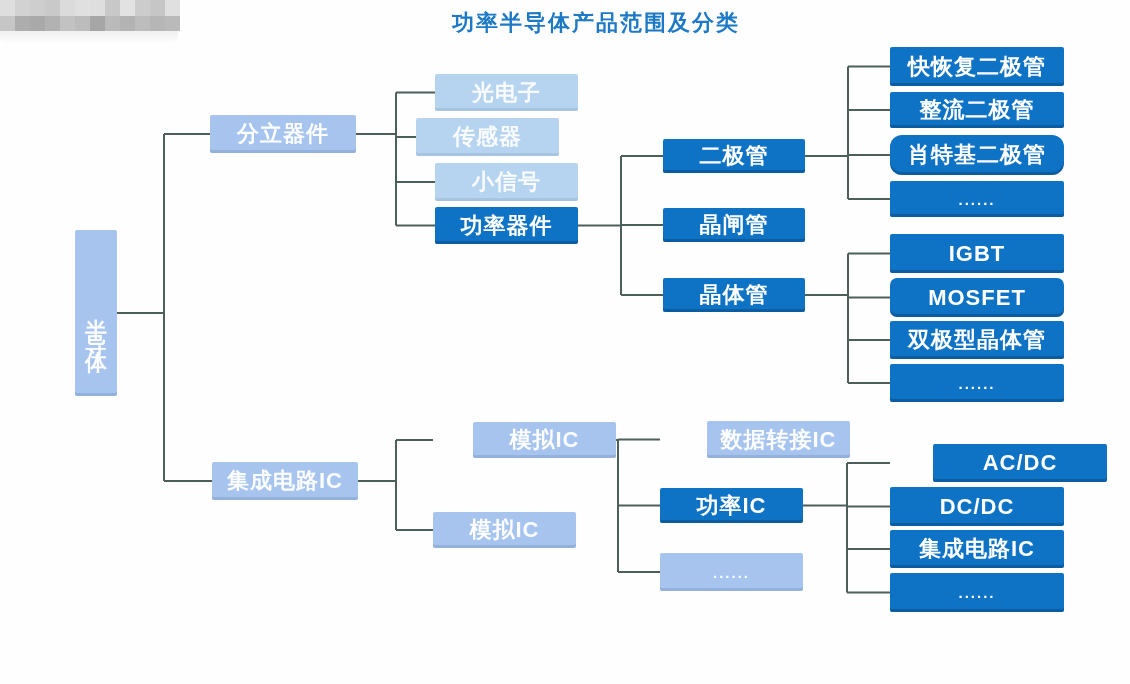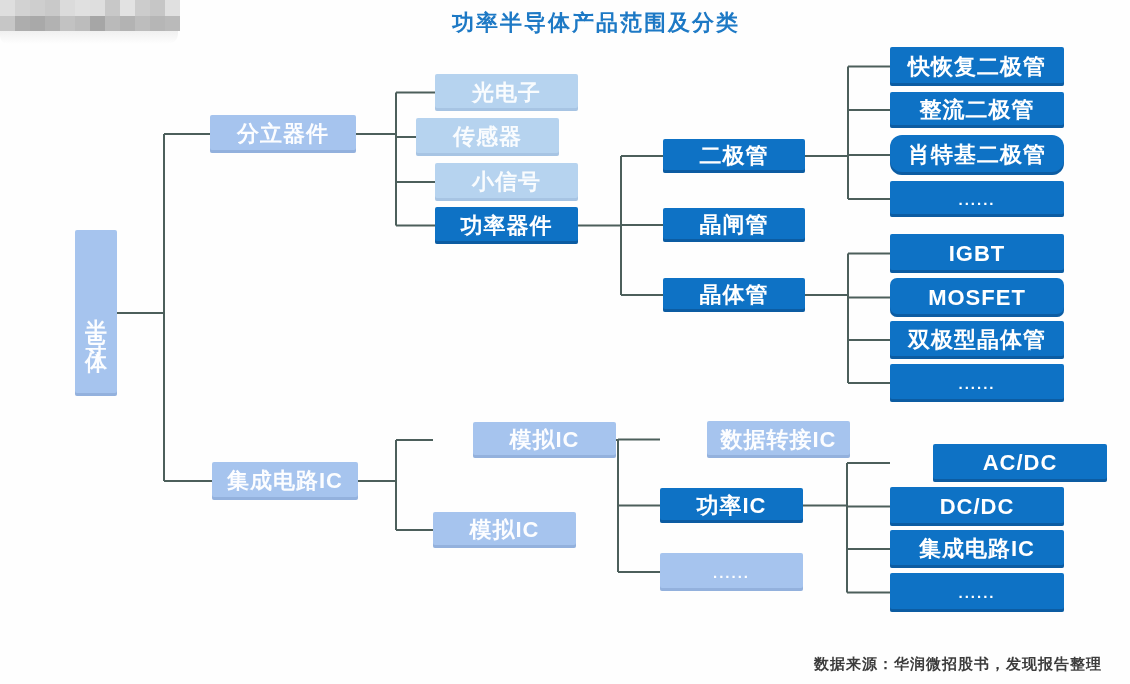--- a/index.html
+++ b/index.html
@@ -165,14 +165,13 @@
       <div class="node light" style="left: 433px; top: 422px; width: 143px; height: 36px; margin-left: 40px;">模拟IC</div>
       <div class="node light" style="left: 433px; top: 512px; width: 143px; height: 36px;">模拟IC</div>
       <div class="node light" style="left: 660px; top: 421px; width: 143px; height: 37px; margin-left: 47px;">数据转接IC</div>
       <div class="node dark" style="left: 660px; top: 488px; width: 143px; height: 35px;">功率IC</div>
       <div class="node light dots" style="left: 660px; top: 553px; width: 143px; height: 38px;">......</div>
       <div class="node dark" style="left: 890px; top: 444px; width: 174px; height: 38px; margin-left: 43px;">AC/DC</div>
       <div class="node dark" style="left: 890px; top: 487px; width: 174px; height: 39px;">DC/DC</div>
       <div class="node dark" style="left: 890px; top: 530px; width: 174px; height: 38px;">集成电路IC</div>
       <div class="node dark dots" style="left: 890px; top: 573px; width: 174px; height: 39px;">......</div>
     </div>
-  <div class="footer">数据来源：华润微招股书，发现报告整理</div>
 </div>
 
 </body></html>

